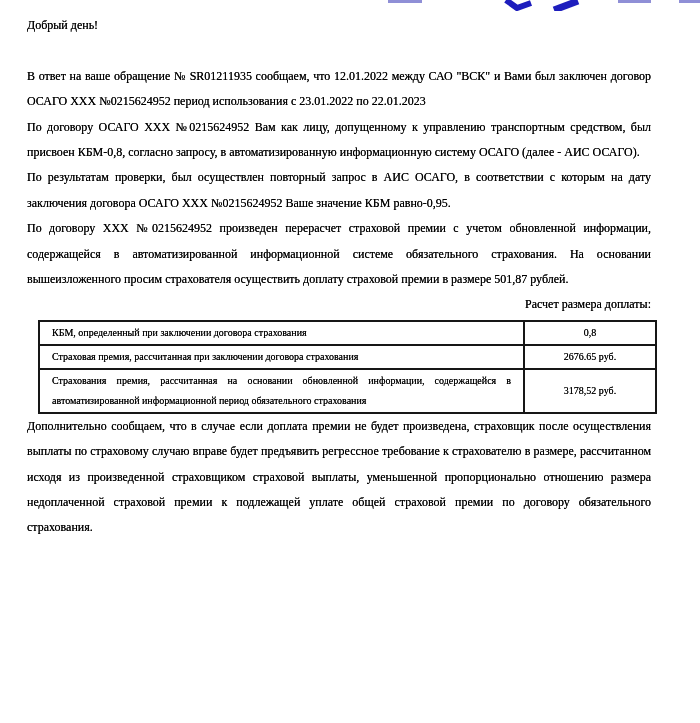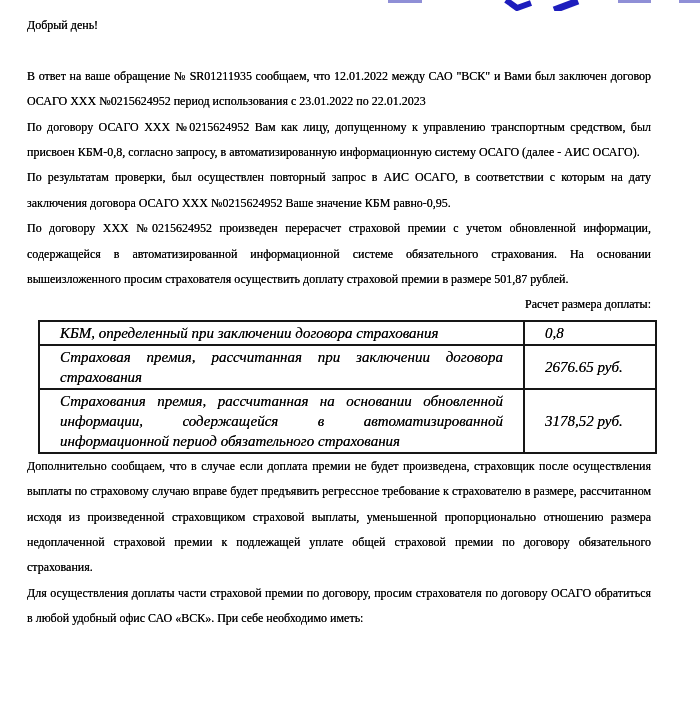--- a/index.html
+++ b/index.html
@@ -36,29 +36,28 @@
   }
   p.caption { text-align: right; }
   table.calc {
     border-collapse: collapse;
     table-layout: fixed;
     width: 617px;
     margin: 2px 0 0 11px;
   }
   table.calc td {
     border: 2px solid #161616;
-    font-size: 15px;
+    font-size: 10px;
     line-height: 20px;
-    padding: 1px 20px;
+    padding: 1px 12px;
     text-shadow: 0 0 0.55px rgba(0,0,0,0.85);
     vertical-align: middle;
-    font-style: italic;
   }
   td.lbl { text-align: justify; }
-  td.val { padding: 1px 2px; }
+  td.val { text-align: center; padding: 1px 2px; }
   tr.tight td { line-height: 15px; padding-top: 0; padding-bottom: 1px; }
 </style>
 </head>
 <body>
 
 <svg class="clip-frag" viewBox="0 0 700 11" aria-hidden="true">
   <rect x="388" y="0" width="34" height="3" fill="#8f8fd6"></rect>
   <rect x="618" y="0" width="33" height="3" fill="#8f8fd6"></rect>
   <rect x="679" y="0" width="21" height="3" fill="#8f8fd6"></rect>
   <polyline points="506,0 517,8 531,3" fill="none" stroke-width="6" stroke="#1d1dbd"></polyline>
@@ -90,14 +89,13 @@
         <td class="val">2676.65 руб.</td>
       </tr>
       <tr>
         <td class="lbl">Страхования премия, рассчитанная на основании обновленной информации, содержащейся в автоматизированной информационной период обязательного страхования</td>
         <td class="val">3178,52 руб.</td>
       </tr>
     </tbody>
   </table>
 
   <p>Дополнительно сообщаем, что в случае если доплата премии не будет произведена, страховщик после осуществления выплаты по страховому случаю вправе будет предъявить регрессное требование к страхователю в размере, рассчитанном исходя из произведенной страховщиком страховой выплаты, уменьшенной пропорционально отношению размера недоплаченной страховой премии к подлежащей уплате общей страховой премии по договору обязательного страхования.</p>
-  <p>Для осуществления доплаты части страховой премии по договору, просим страхователя по договору ОСАГО обратиться в любой удобный офис САО «ВСК». При себе необходимо иметь:</p>
 </div>
 
 </body></html>

